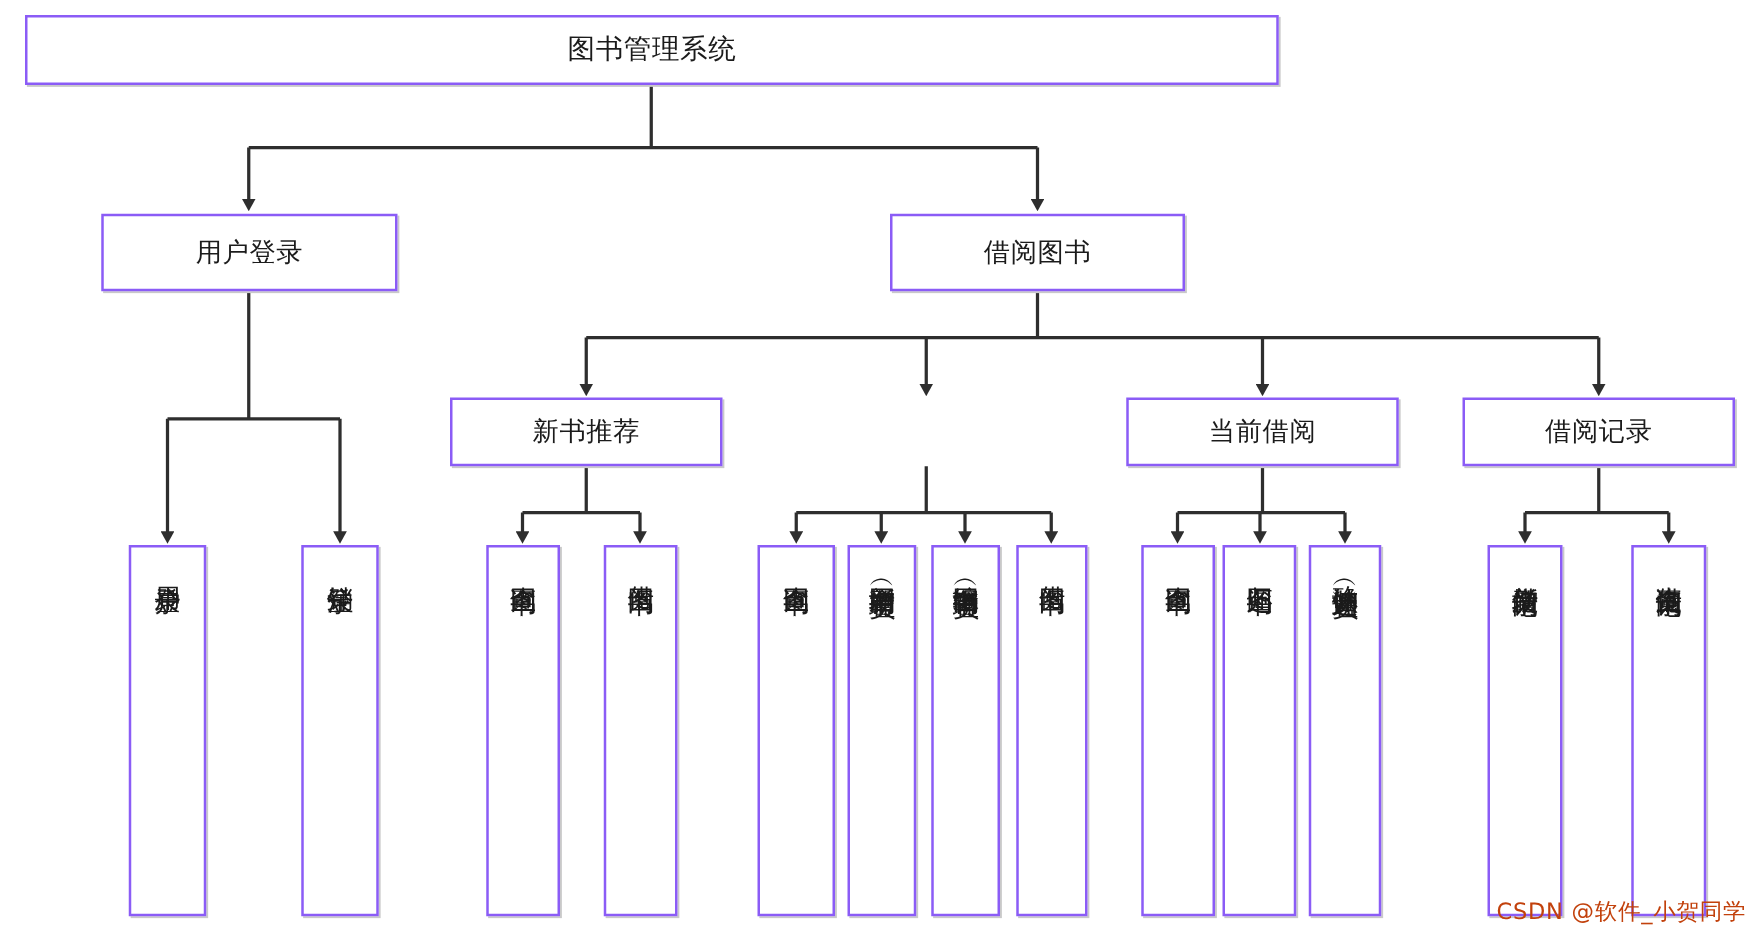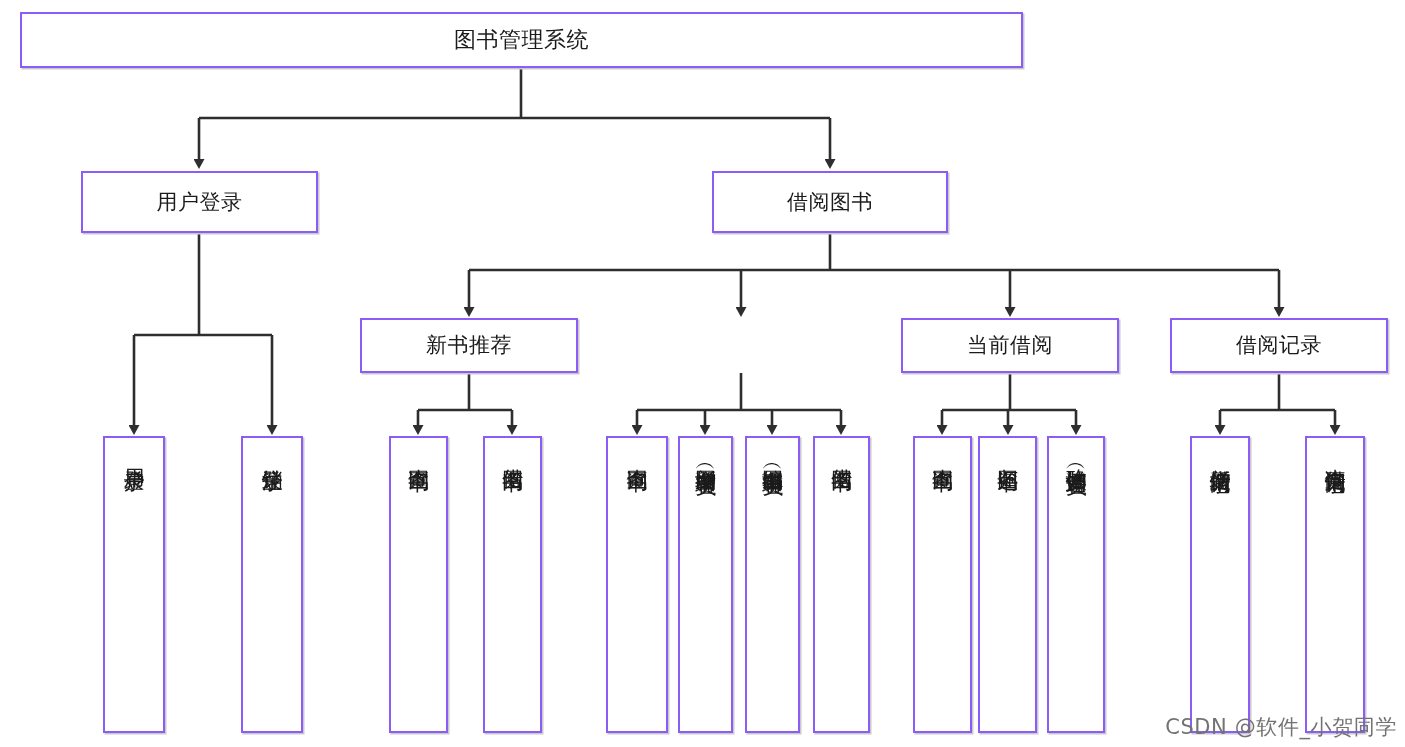--- a/index.html
+++ b/index.html
@@ -61,22 +61,22 @@
     font-size: 21px;
     line-height: 1.16;
     letter-spacing: 1px;
     white-space: pre-wrap;
     text-align: left;
   }
   .watermark {
     position: absolute;
     right: 8px;
     bottom: 6px;
-    font-size: 21px;
-    color: #737373;
+    font-size: 18px;
+    color: #c2410c;
     letter-spacing: 0.6px;
     z-index: 5;
     white-space: nowrap;
     font-family: "DejaVu Sans", "Liberation Sans", sans-serif;
   }
 </style>
 </head>
 <body>
 
 <div id="canvas">

